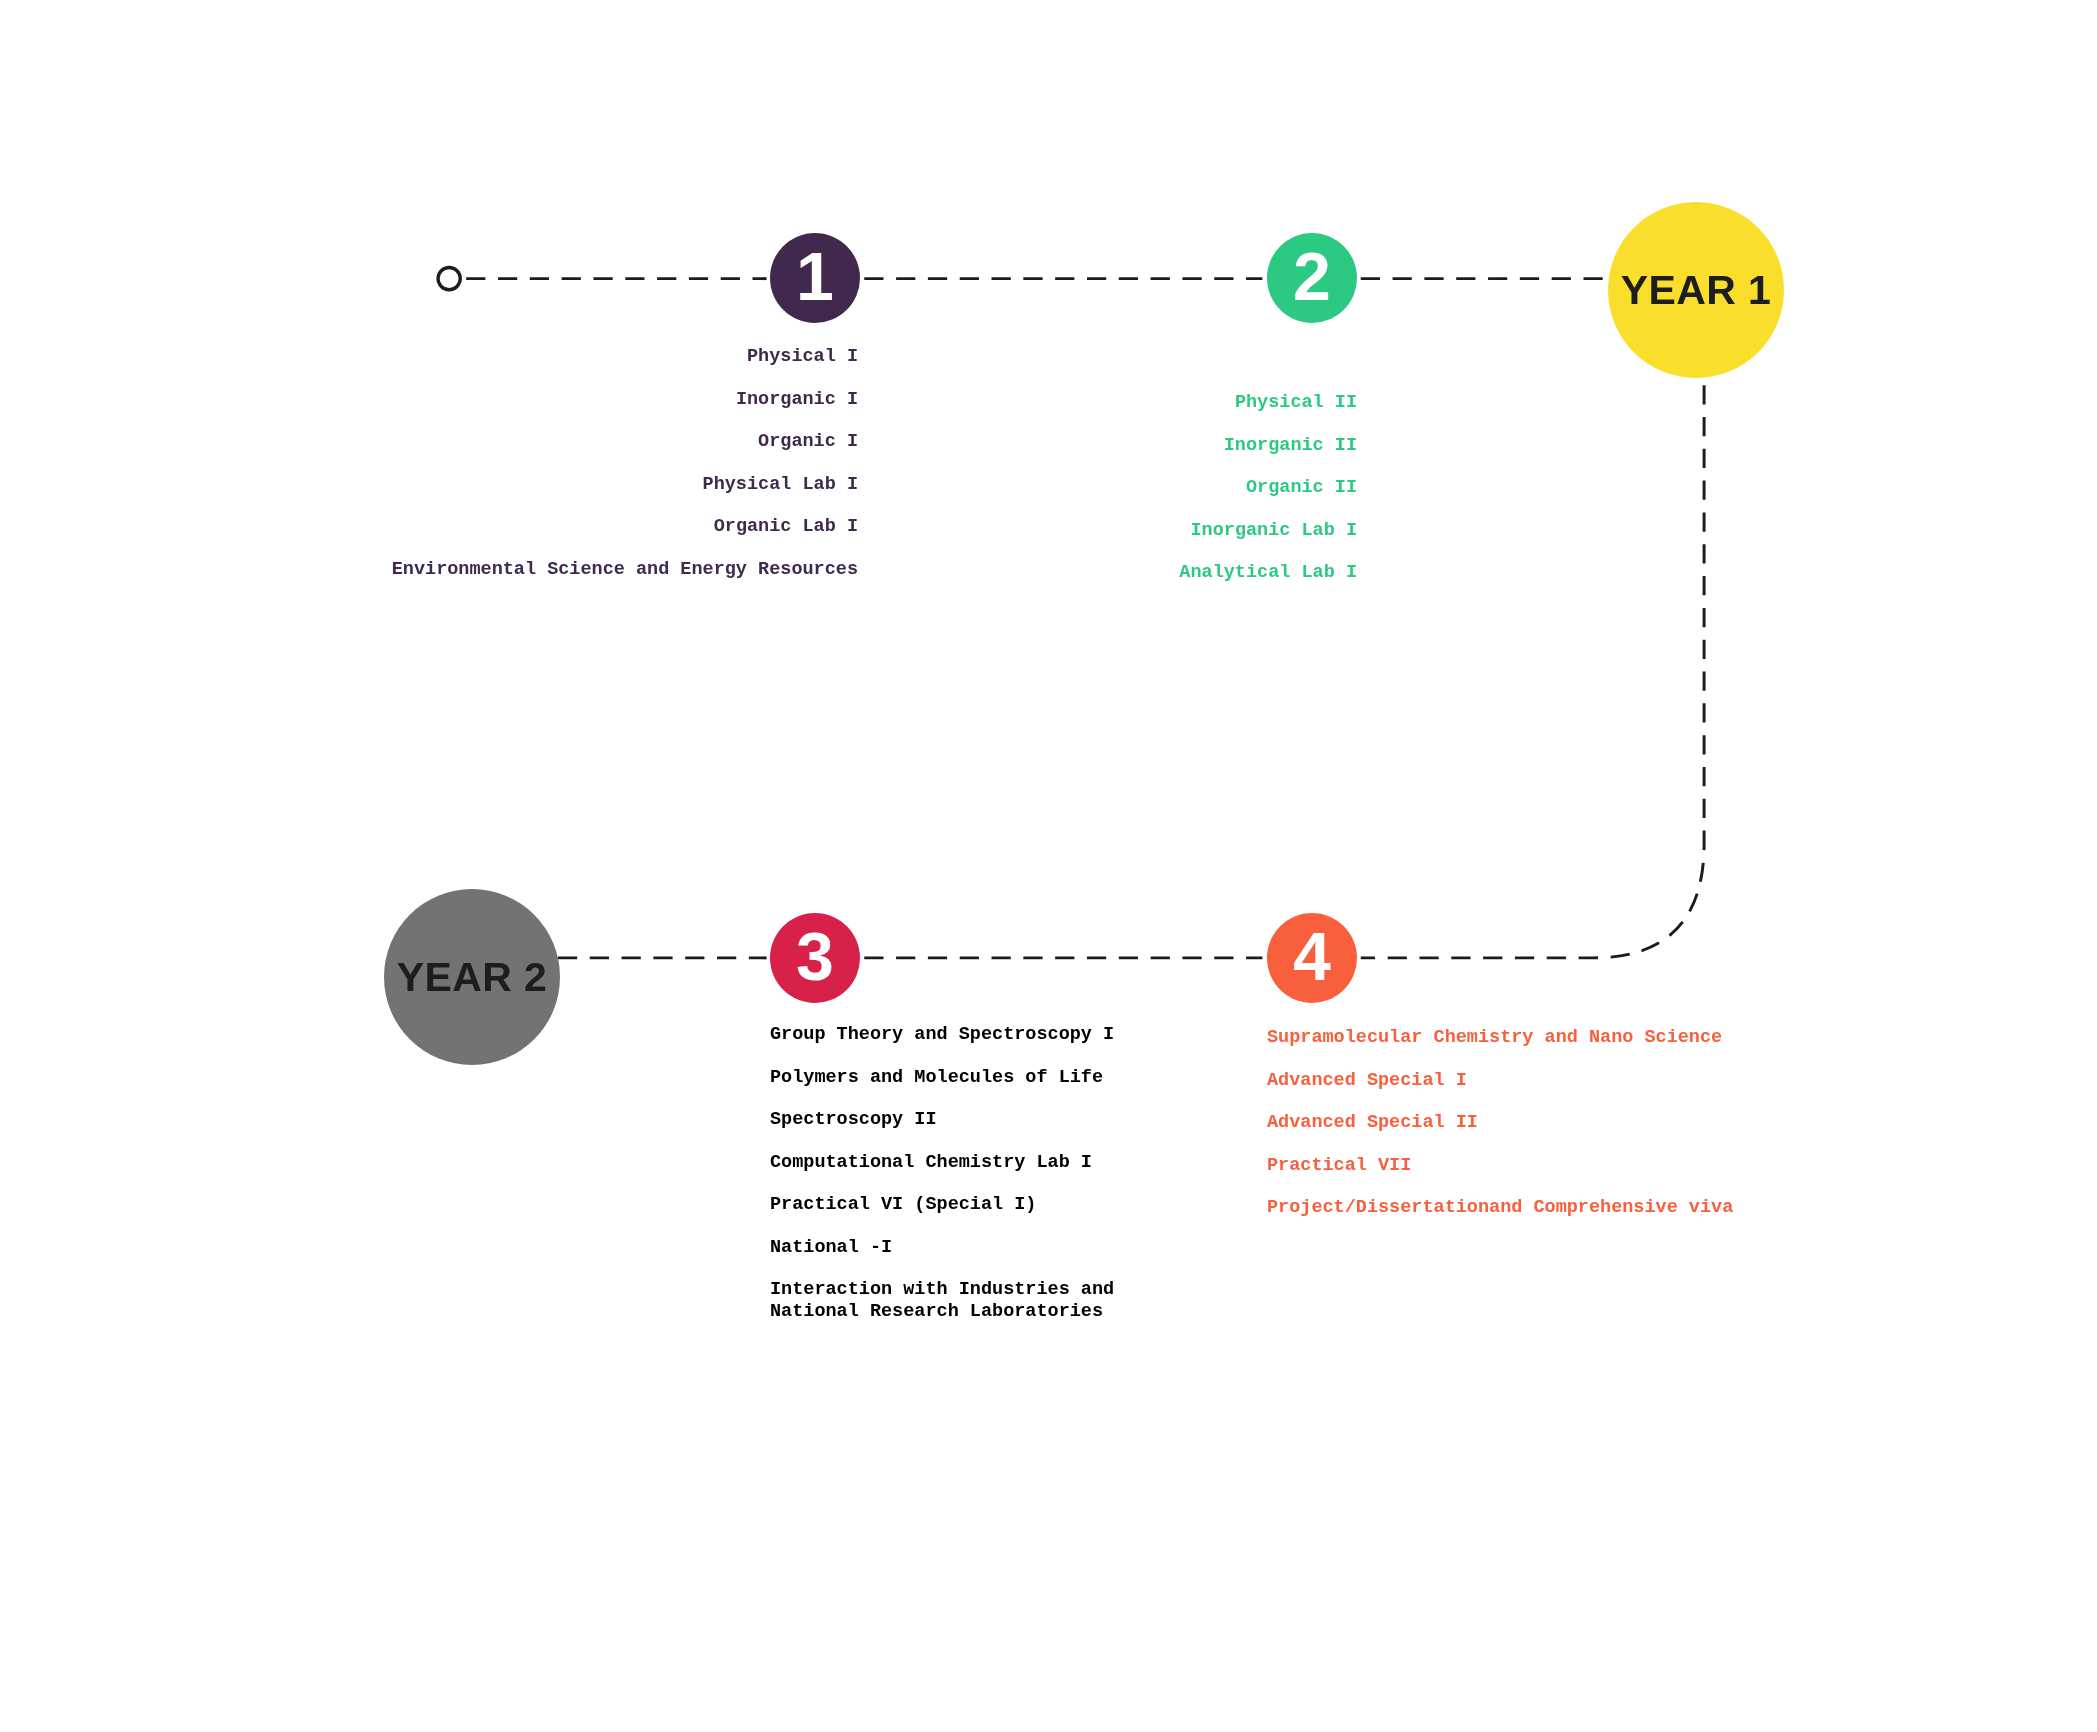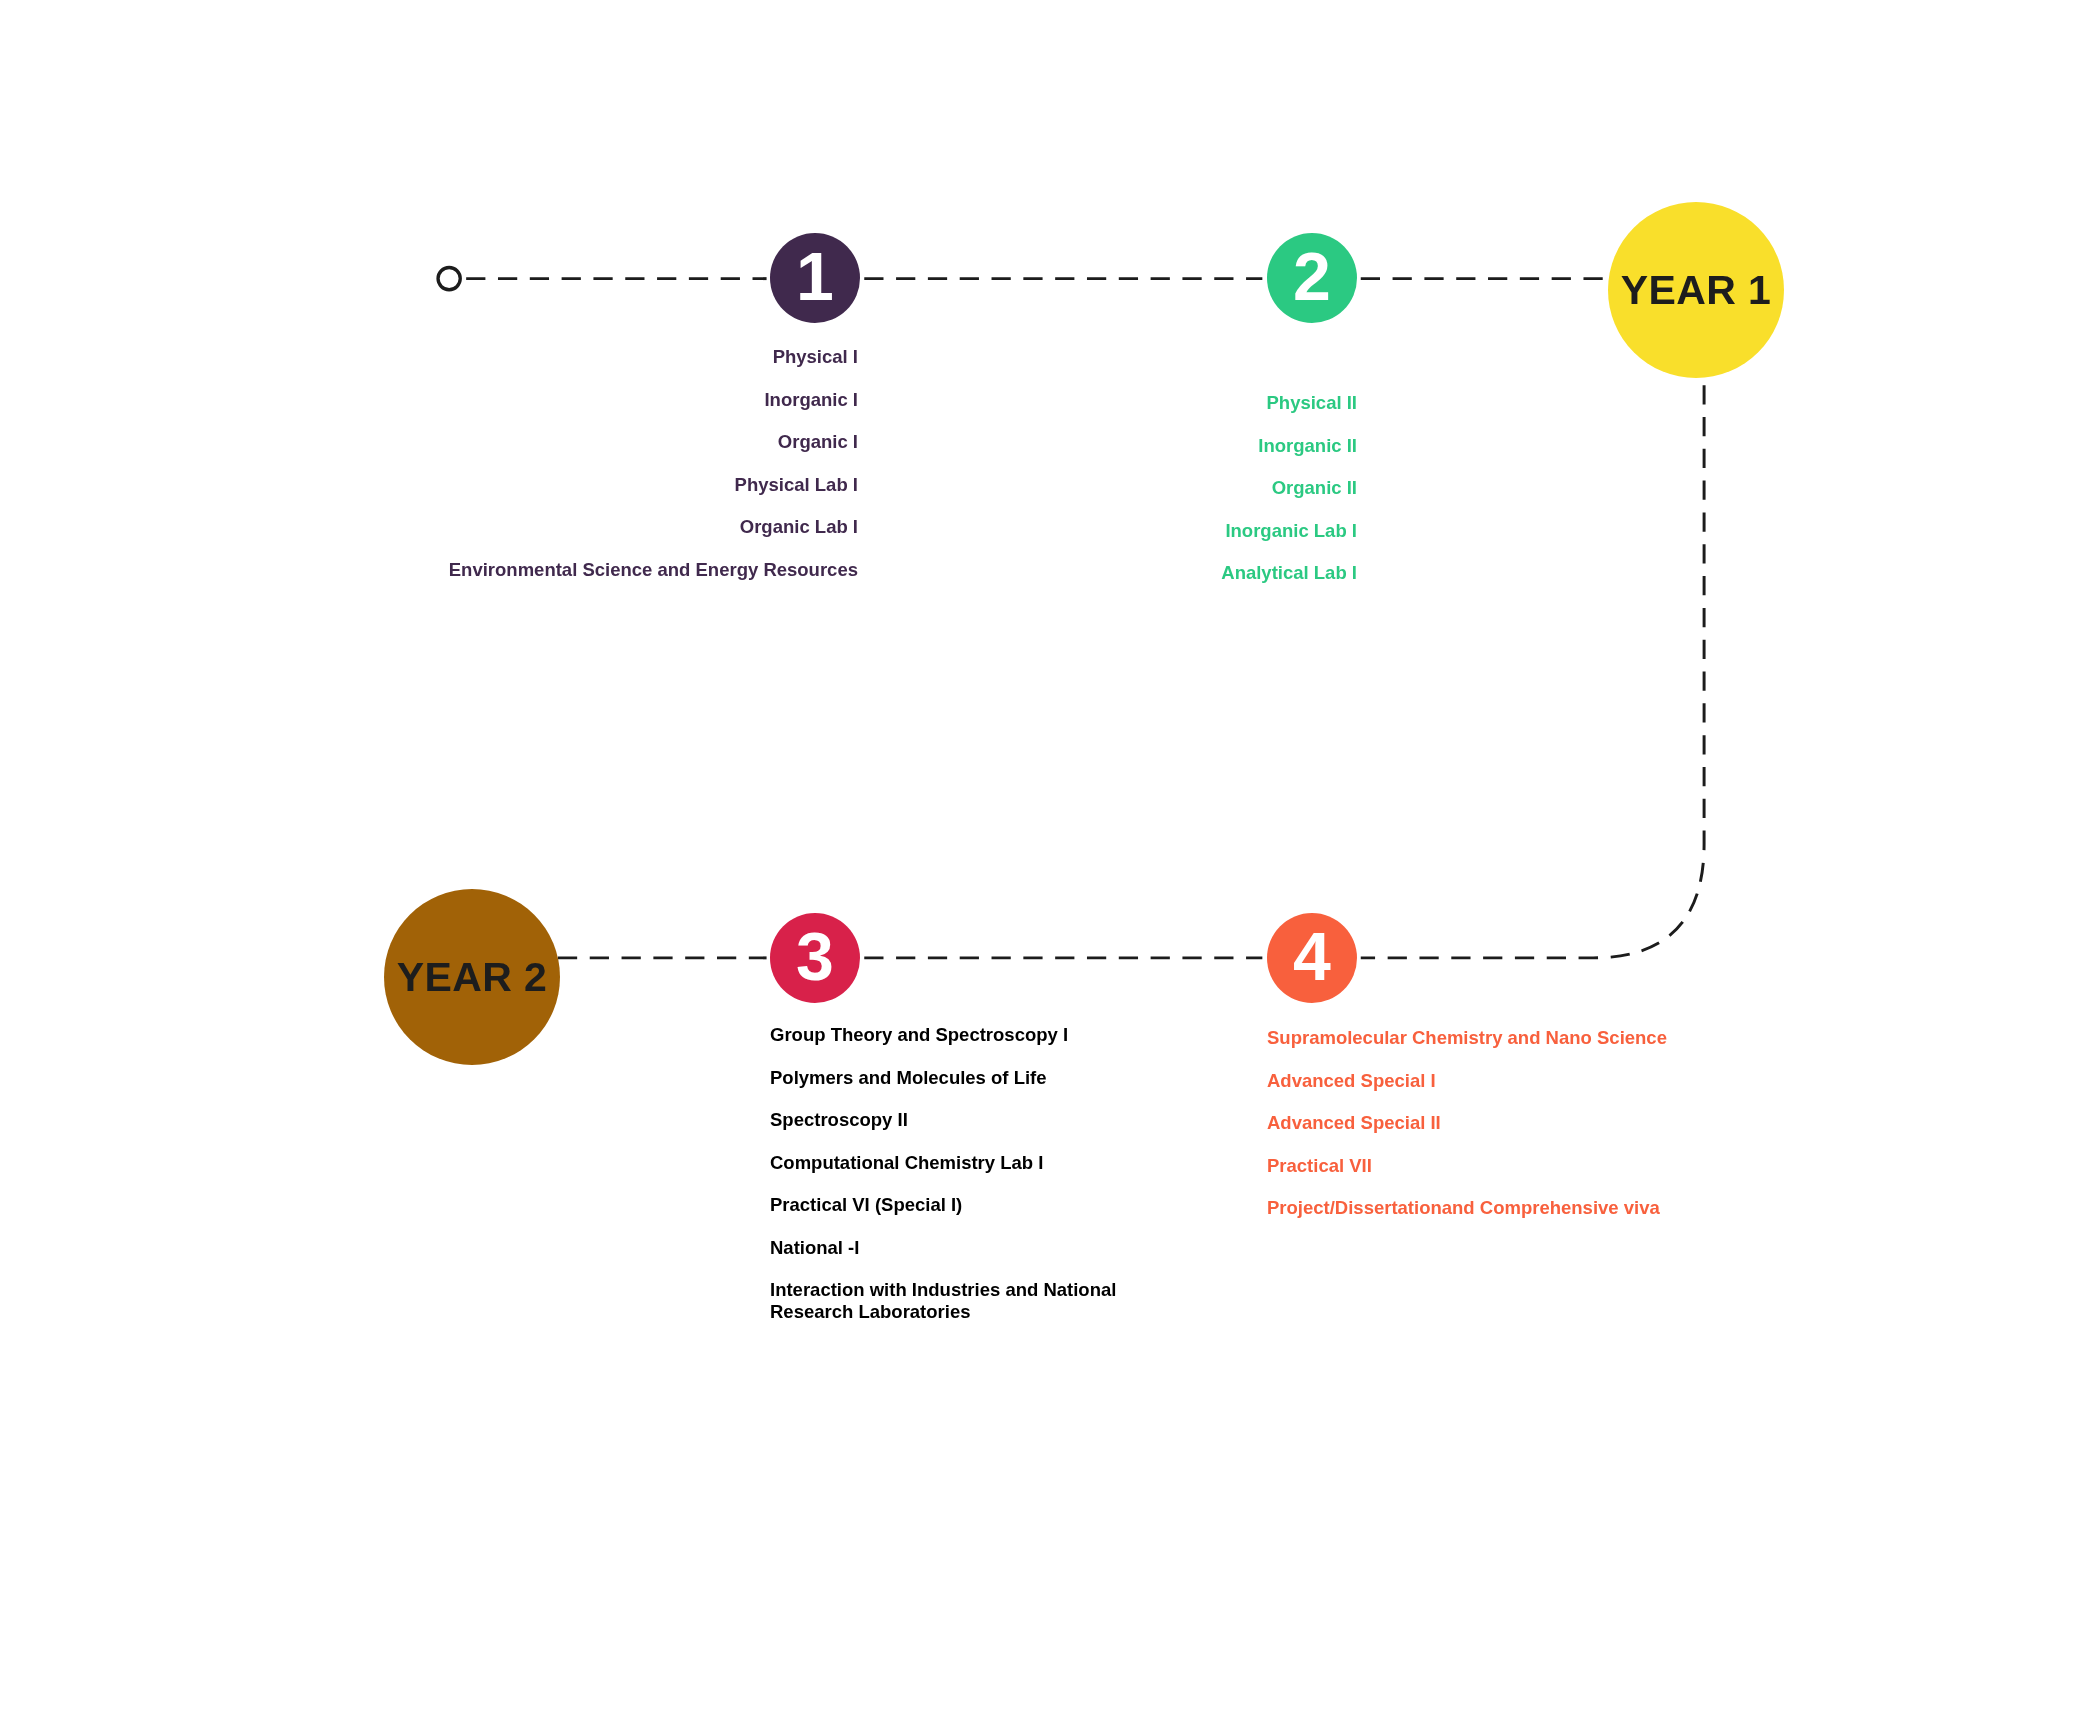--- a/index.html
+++ b/index.html
@@ -58,20 +58,21 @@
     font-weight: bold;
     letter-spacing: 0.4px;
   }
   .courses {
     position: absolute;
     list-style: none;
     margin: 0;
     padding: 0;
     font-size: 18.5px;
     font-weight: bold;
+    font-family: Liberation Mono, monospace;
   }
   .courses li {
     line-height: 21.5px;
     margin-bottom: 21px;
   }
   .courses.align-right {
     text-align: right;
   }
   .courses.wrap-560 {
     max-width: 414px;
@@ -105,21 +106,21 @@
   </div>
 
   <div class="node" style="left: 1267px; top: 913px; background: rgb(248, 96, 61);">
     <span class="num" style="color: rgb(255, 255, 255);">4</span>
   </div>
 
   <div class="year" style="left: 1608px; top: 202px; background: rgb(249, 223, 43); color: rgb(29, 29, 29);">
     <span class="year-label">YEAR 1</span>
   </div>
 
-  <div class="year" style="left: 384px; top: 889px; background: #a16207; color: rgb(29, 29, 29);">
+  <div class="year" style="left: 384px; top: 889px; background: #737373; color: rgb(29, 29, 29);">
     <span class="year-label">YEAR 2</span>
   </div>
 
   <ul class="courses align-right" style="right: 1239px; top: 346px; color: rgb(64, 41, 77);">
 
       <li class="course">Physical I</li>
 
       <li class="course">Inorganic I</li>
 
       <li class="course">Organic I</li>

